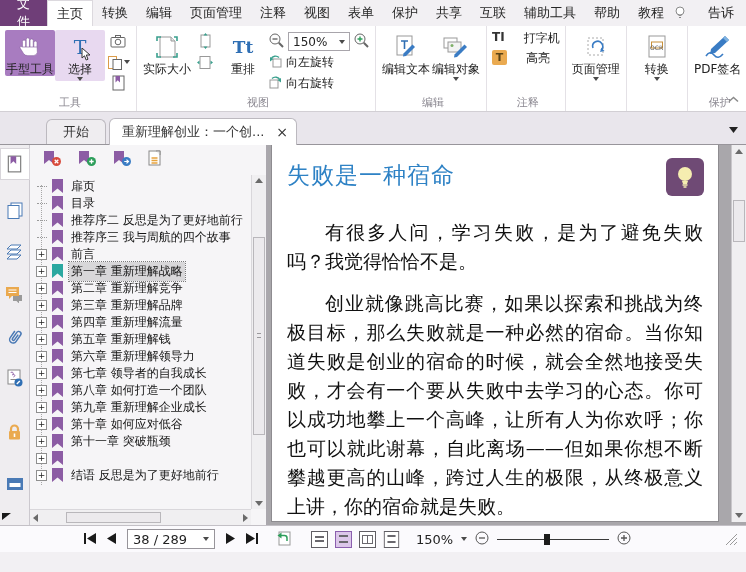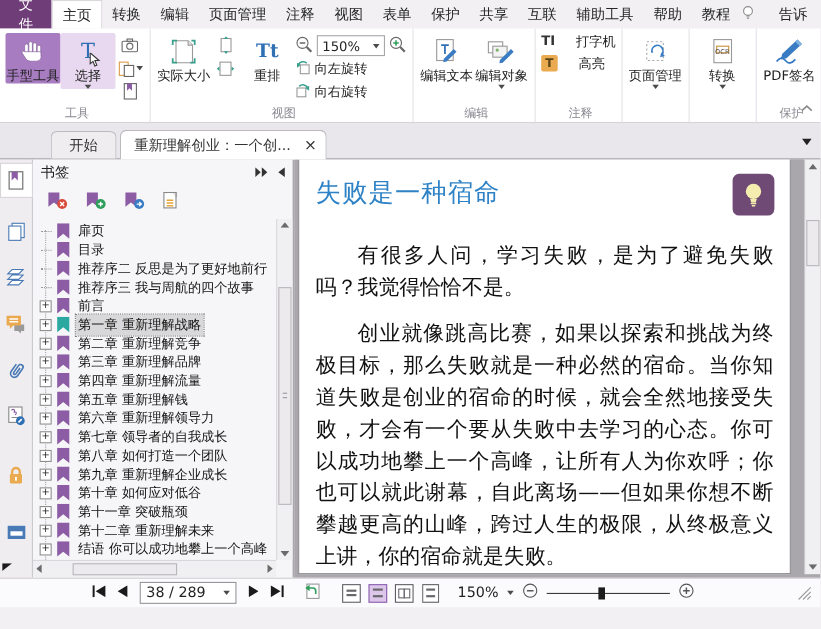--- a/index.html
+++ b/index.html
@@ -398,31 +398,20 @@
             <rect x="1" y="1" width="16" height="12" fill="#4a7ab5"></rect>
             <rect x="3.5" y="6" width="11" height="4" fill="#fff"></rect>
           </svg>
         </div>
       <span class="corner-tri"><svg width="9" height="7" viewBox="0 0 9 7">
             <polygon points="0,0 9,0 0,7" fill="#1a1a1a"></polygon>
           </svg></span>
     </div>
 
     <div class="bookmarks">
-      <div class="bm-header">
-        <span>书签</span>
-        <span class="sp"></span>
-        <span><svg width="12" height="9" viewBox="0 0 12 9">
-              <polygon points="0,0 5,4.5 0,9" fill="#333"></polygon>
-              <polygon points="6,0 11,4.5 6,9" fill="#333"></polygon>
-            </svg></span>
-        <span><svg width="7" height="9" viewBox="0 0 7 9">
-              <polygon points="7,0 7,9 1,4.5" fill="#333"></polygon>
-            </svg></span>
-      </div>
       <div class="bm-toolbar">
         <span><svg width="20" height="17" viewBox="0 0 20 17">
               <path d="M2 1 h10 v13 l-5 -4 l-5 4 z" fill="#8c5ca4"></path>
               <circle cx="14.5" cy="11.5" r="4.5" fill="#d84b3c"></circle>
               <path d="M12.7 9.7 l3.6 3.6 M16.3 9.7 l-3.6 3.6" stroke="#fff" stroke-width="1.3"></path>
             </svg></span>
         <span><svg width="20" height="17" viewBox="0 0 20 17">
               <path d="M2 1 h10 v13 l-5 -4 l-5 4 z" fill="#8c5ca4"></path>
               <circle cx="14.5" cy="11.5" r="4.5" fill="#2e9e5b"></circle>
               <path d="M12.3 11.5 h4.4 M14.5 9.3 v4.4" stroke="#fff" stroke-width="1.3"></path>
@@ -618,32 +607,31 @@
             </div>
             <div class="bm-row">
               <span class="lead">
                 <span class="expander">+</span>
               </span>
               <span class="bm-ic">
                 <svg width="13" height="15" viewBox="0 0 13 15">
                   <path d="M1 0 h11 v14 l-5.5 -4.5 L1 14 Z" fill="#8c5ca4"></path>
                 </svg>
               </span>
-              <span class="bm-label">第十二章 重新理解未来</span>
-            </div>
-            <div class="bm-row">
-              <span class="lead">
-                <span class="expander">+</span>
-              </span>
-              <span class="bm-ic">
-                <svg width="13" height="15" viewBox="0 0 13 15">
-                  <path d="M1 0 h11 v14 l-5.5 -4.5 L1 14 Z" fill="#8c5ca4"></path>
-                </svg>
-              </span>
-              <span class="bm-label">结语 你可以成功地攀上一个高峰</span>
+            </div>
+            <div class="bm-row">
+              <span class="lead">
+                <span class="expander">+</span>
+              </span>
+              <span class="bm-ic">
+                <svg width="13" height="15" viewBox="0 0 13 15">
+                  <path d="M1 0 h11 v14 l-5.5 -4.5 L1 14 Z" fill="#8c5ca4"></path>
+                </svg>
+              </span>
+              <span class="bm-label">结语 反思是为了更好地前行</span>
             </div>
           </div>
         <div class="bm-vscroll">
           <span class="vs-arrow" style="top:3px">
               <svg width="8" height="5" viewBox="0 0 8 5">
                 <polygon points="4,0 8,5 0,5" fill="#6a6a6a"></polygon>
               </svg>
             </span>
           <div class="bm-vthumb">
               <div class="ridges"></div>

